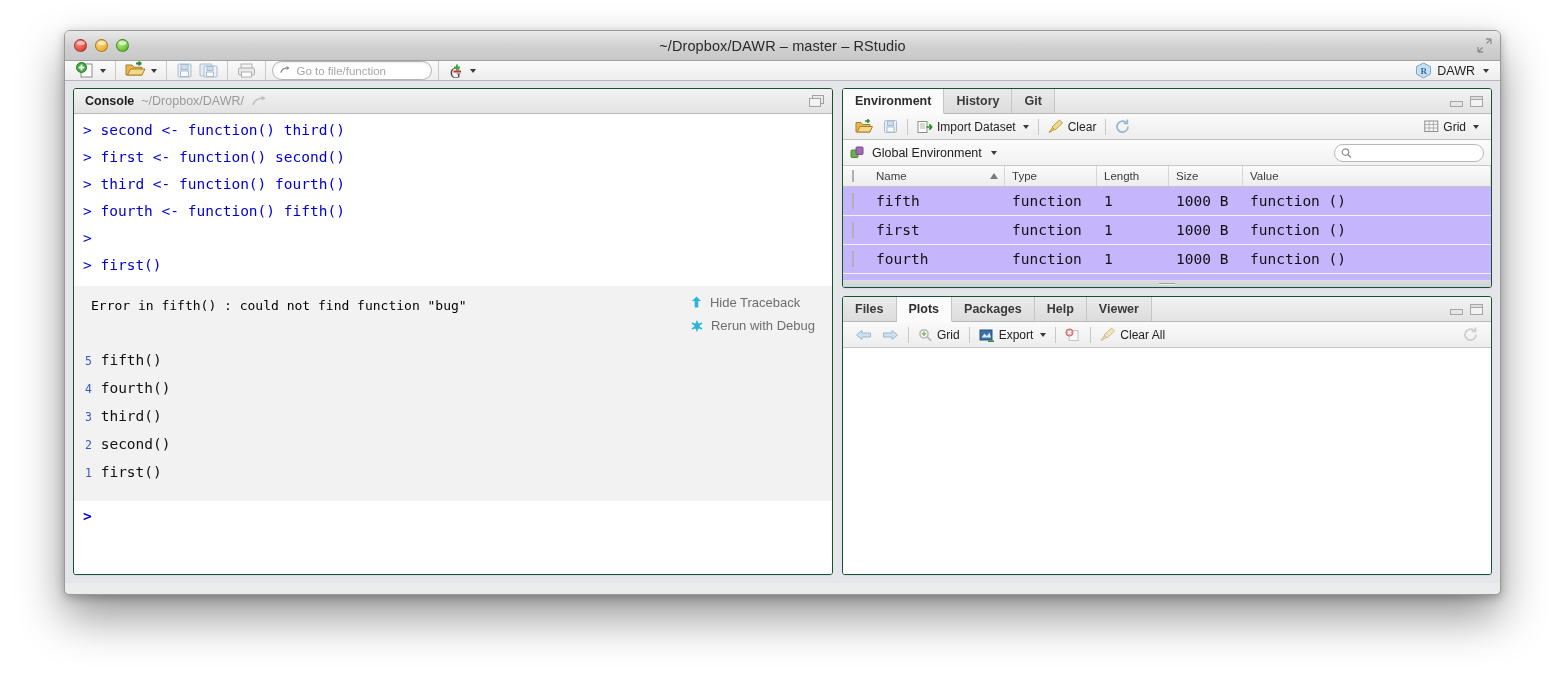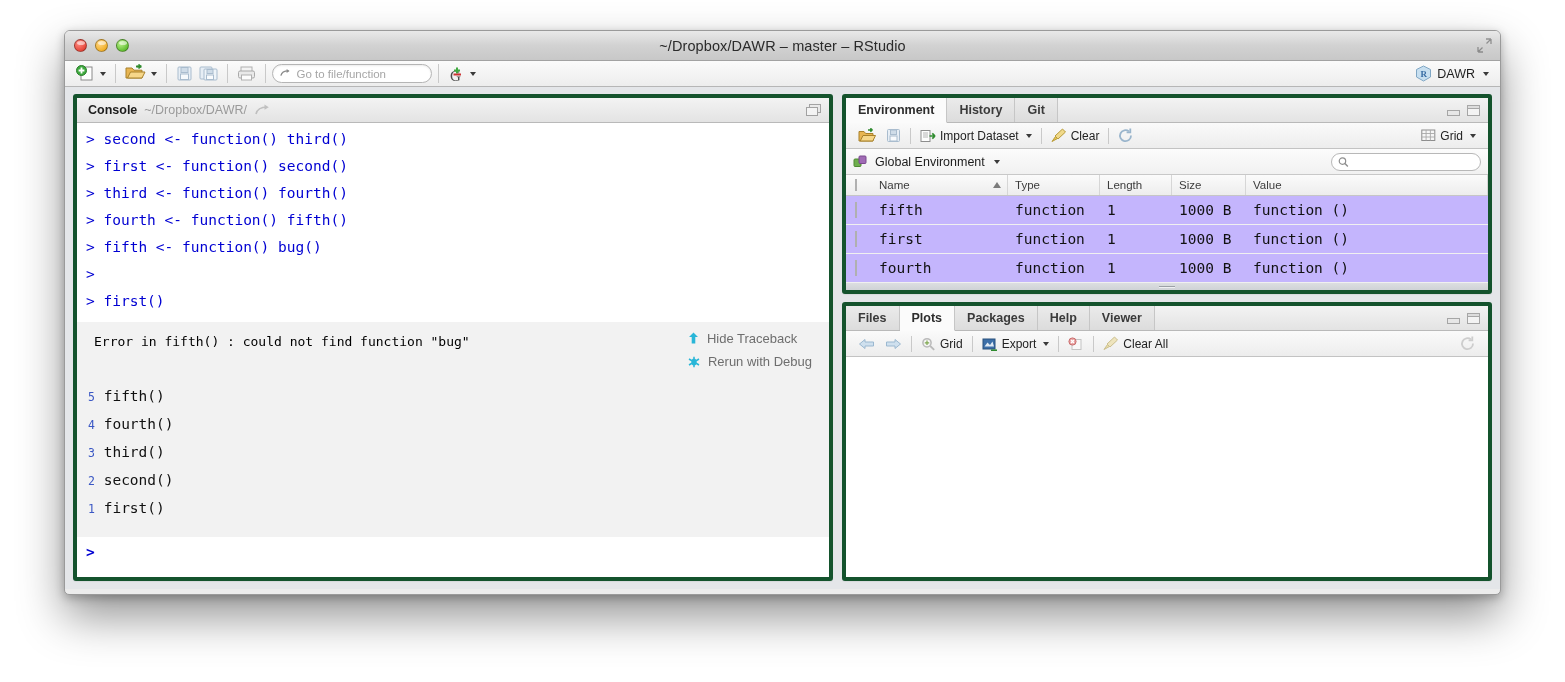--- a/index.html
+++ b/index.html
@@ -69,21 +69,21 @@
   }
   #fullscreen-icon {
     position: absolute;
     right: 8px; top: 7px;
     width: 15px; height: 15px;
     opacity: .55;
   }
 
   
   #toolbar {
-    height: 26px;
+    height: 20px;
     background: linear-gradient(to bottom, #fbfbfb 0%, #ededed 100%);
     border-bottom: 1px solid #b6b6b6;
     display: flex;
     align-items: center;
     padding: 0 8px;
     gap: 0px;
   }
   .tb-btn {
     display: flex; align-items: center;
     height: 24px;
@@ -135,21 +135,21 @@
   
   #panes {
     display: flex;
     height: calc(100% - 61px);
     padding: 7px 8px 8px 8px;
     gap: 9px;
     background: #e4e6e9;
   }
   .pane {
     background: #fff;
-    border: 4px solid #14532d;
+    border: 1px solid #14532d;
     border-radius: 3px;
     display: flex;
     flex-direction: column;
     overflow: hidden;
     box-shadow: 0 1px 1px rgba(0,0,0,0.06);
   }
   #console-pane { width: 760px; }
   #right-col {
     flex: 1;
     display: flex;
@@ -506,21 +506,20 @@
           </span>
         </div>
       </div>
 
       <div id="console-body">
         <div id="console-lines">
             <div class="cline">&gt; second &lt;- function() third()</div>
             <div class="cline">&gt; first &lt;- function() second()</div>
             <div class="cline">&gt; third &lt;- function() fourth()</div>
             <div class="cline">&gt; fourth &lt;- function() fifth()</div>
-            <div class="cline">&gt; fifth &lt;- function() bug()</div>
             <div class="cline">&gt;</div>
             <div class="cline">&gt; first()</div>
           </div>
 
         <div class="traceback-block">
           <div class="err-row">
             <div class="err-msg">Error in fifth() : could not find function "bug"</div>
             <div class="tb-links">
               <div class="tb-link">
                 <svg width="11" height="13" viewBox="0 0 11 13">

